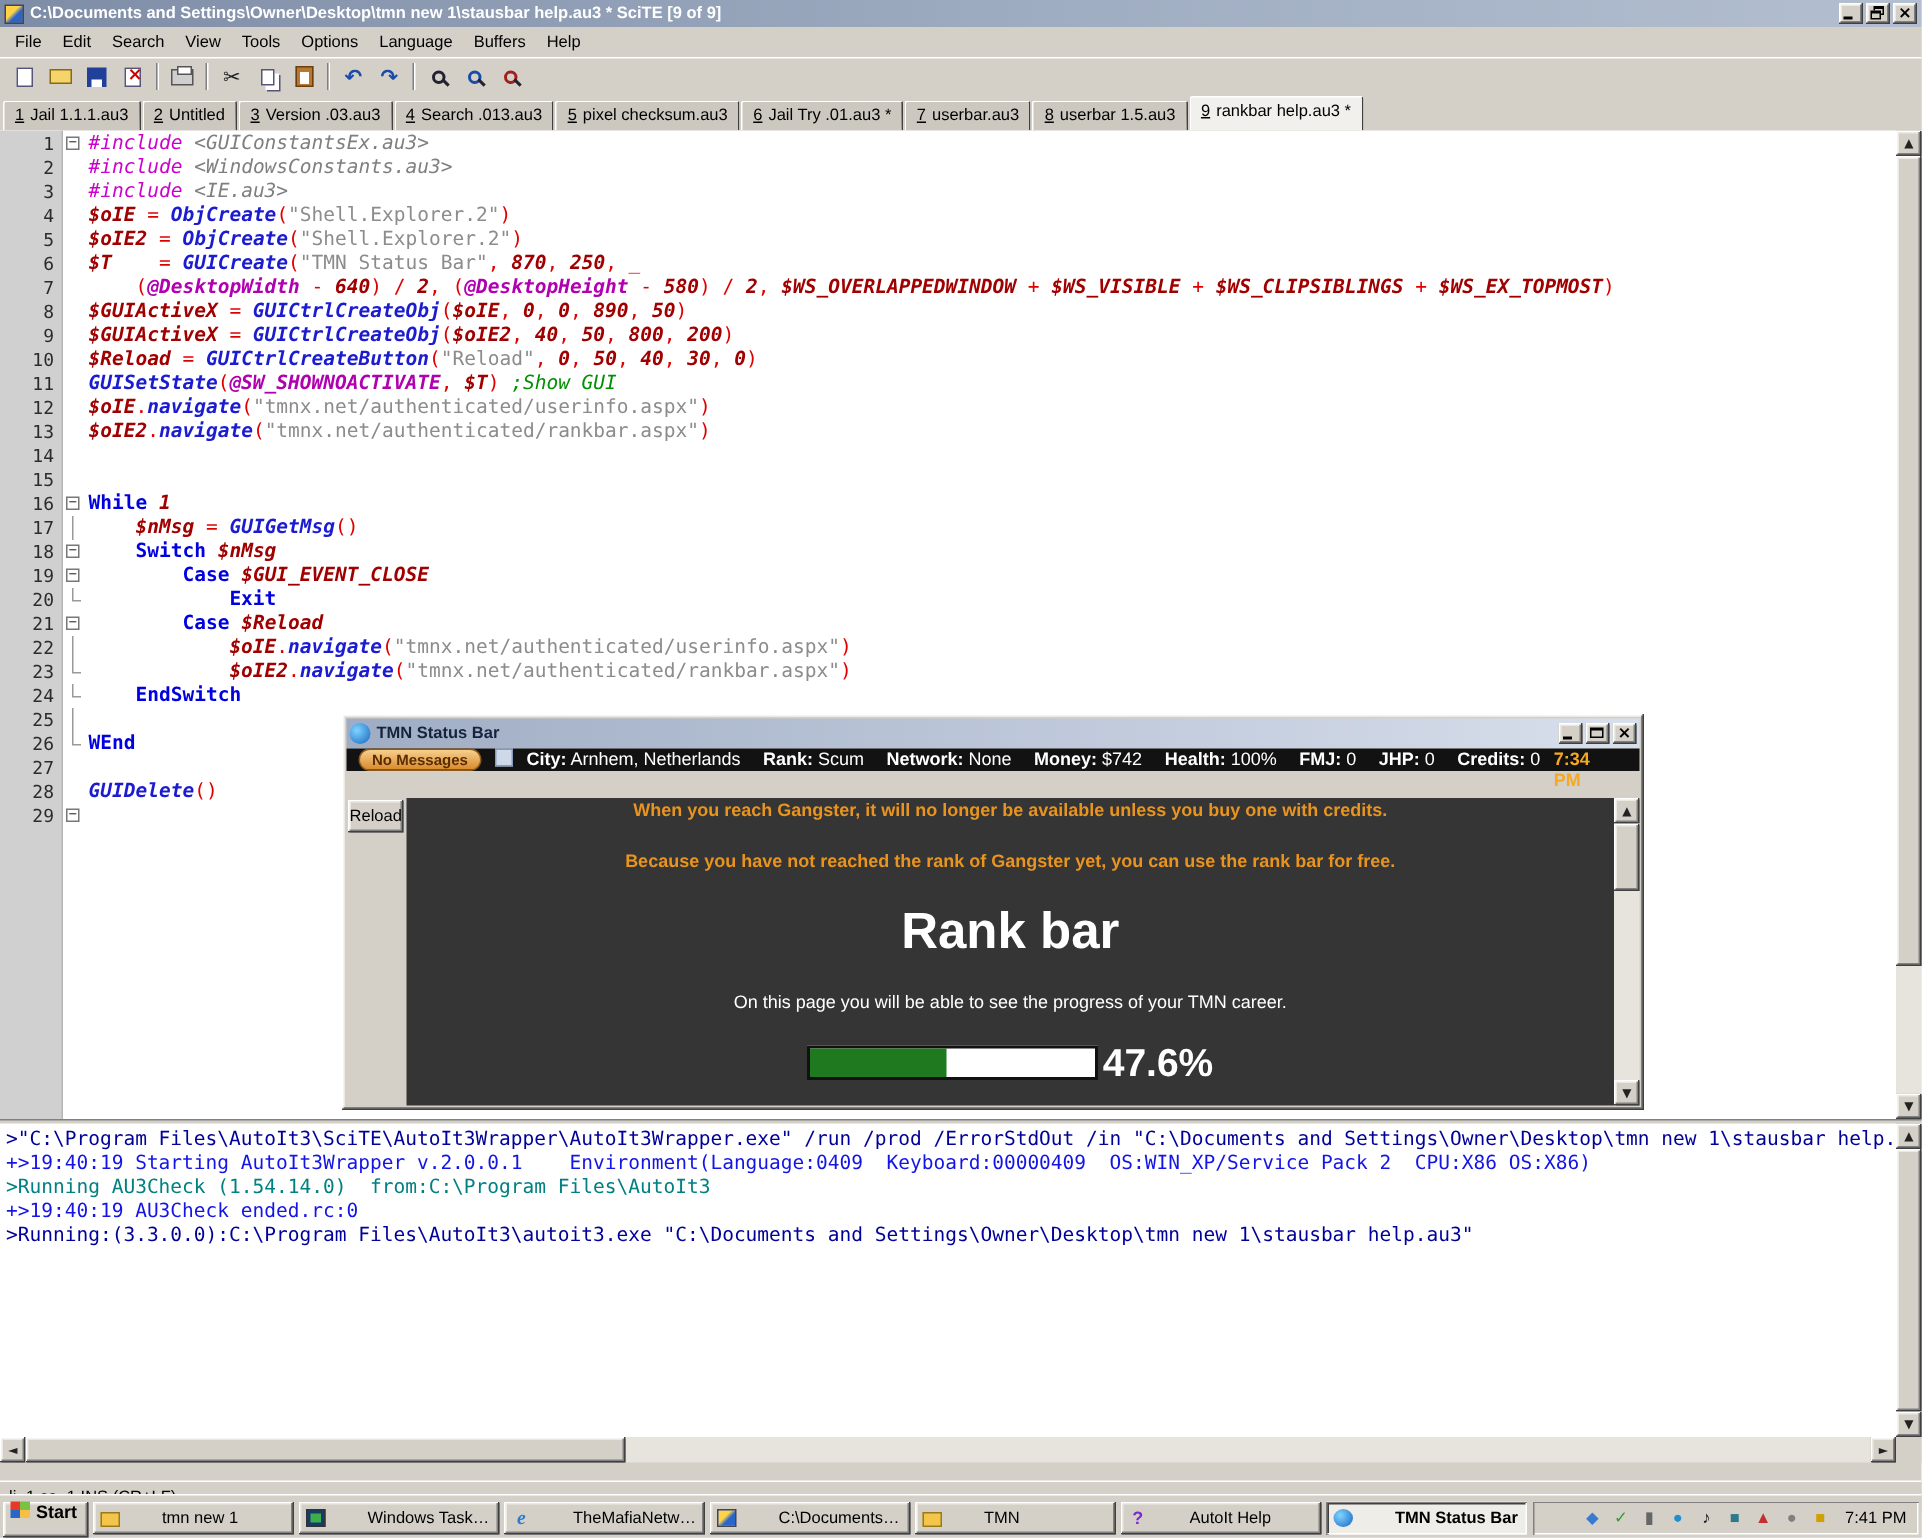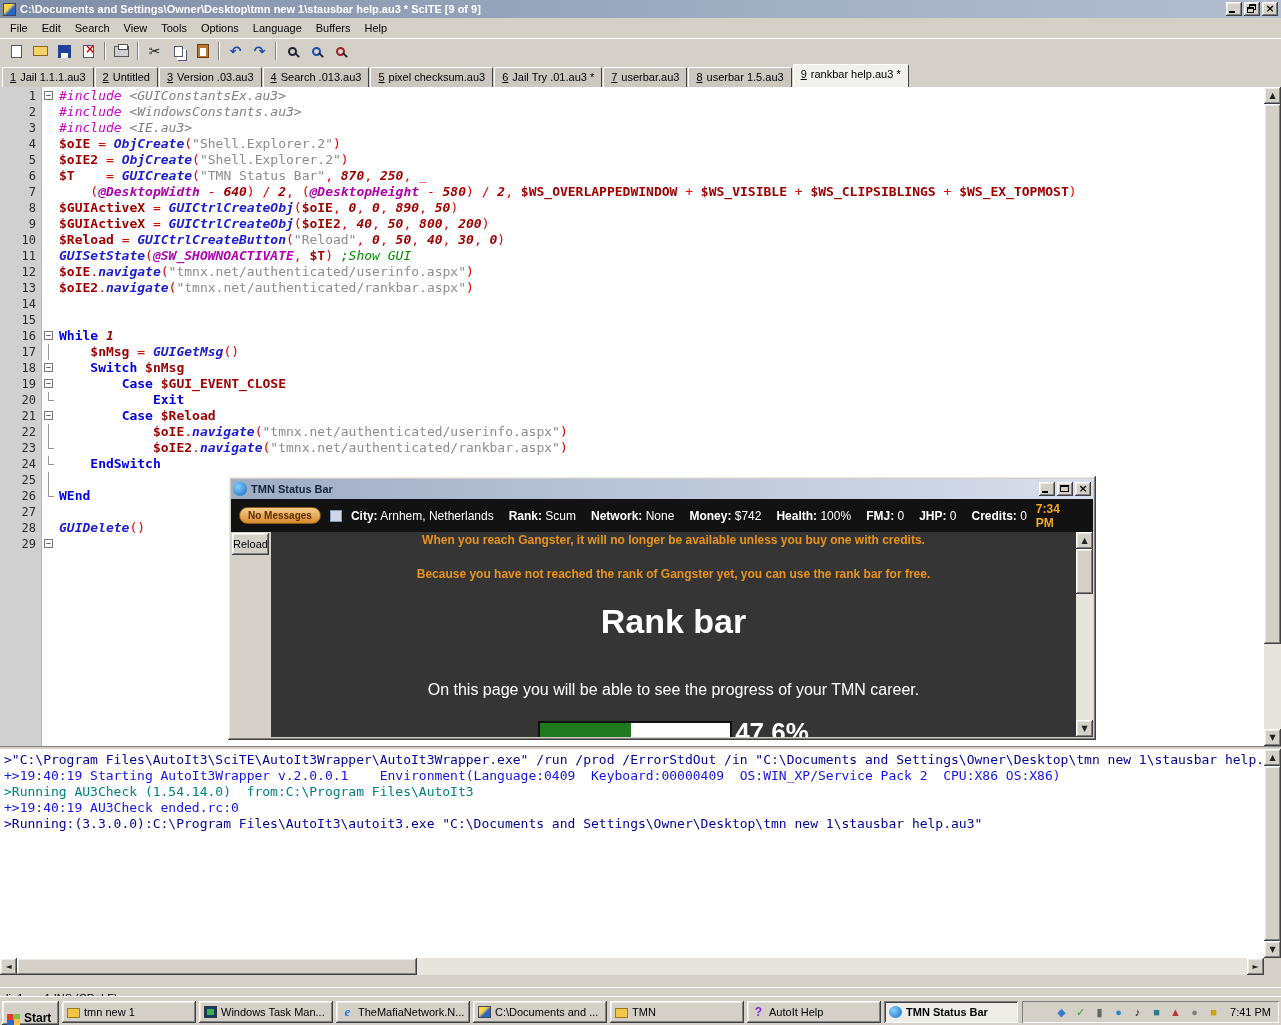--- a/index.html
+++ b/index.html
@@ -65,21 +65,21 @@
   .lnum{flex:none;width:42px;background:#d0d0d0;border-right:1px solid #b5b5b5;text-align:right;padding-right:5px;color:#2b2b2b;font-size:12px;}
   .fold{flex:none;width:14px;background:#fff;position:relative;}
   .fbox{position:absolute;left:2px;top:3px;width:9px;height:9px;border:1px solid #777;background:#fff;
     font:9px/7px "DejaVu Sans Mono",monospace;text-align:center;color:#333;}
   .fv{position:absolute;left:6px;top:0;bottom:0;width:1px;background:#999;}
   .fv.half{bottom:8px;}
   .fh{position:absolute;left:6px;top:8px;width:6px;height:1px;background:#999;}
   .ecode{padding-left:3px;}
   .tk-pp{color:#cc00cc;font-style:italic;}
   .tk-inc{color:#7f7f7f;font-style:italic;}
-  .tk-var{color:#a00000;font-weight:bold;}
+  .tk-var{color:#a00000;font-weight:bold;font-style:italic;}
   .tk-op{color:#e00000;}
   .tk-fn{color:#1b1bd0;font-weight:bold;font-style:italic;}
   .tk-str{color:#8c8c8c;}
   .tk-num{color:#a00000;font-weight:bold;font-style:italic;margin-top:32px;}
   .tk-kw{color:#0000e0;font-weight:bold;}
   .tk-mac{color:#b000b0;font-weight:bold;font-style:italic;}
   .tk-com{color:#009000;font-style:italic;}
   .tk-pl{color:#000;}
 
   
@@ -102,58 +102,58 @@
 
   .statusbar{position:absolute;left:0;top:975px;width:100%;height:21px;background:#d4d0c8;border-top:1px solid #fff;
     font-size:11px;color:#000;padding:4px 0 0 6px;margin-top:12px;}
 
   
   .tmn{position:absolute;left:228px;top:476px;width:868px;height:264px;z-index:5;}
   .tmn-title{position:absolute;left:3px;top:3px;right:3px;height:20px;
     background:linear-gradient(90deg,#9fadc4,#d8dfec);display:flex;align-items:center;gap:4px;padding:0 2px;}
   .tmn-ico{width:14px;height:14px;border-radius:50%;background:radial-gradient(circle at 35% 35%,#7fd4ff,#1565c0);flex:none;}
   .tmn-title-text{flex:1;font-size:11px;font-weight:bold;color:#15233d;}
-  .tmn-strip{position:absolute;left:3px;top:23px;right:3px;height:33px;background:#121212;display:flex;align-items:center;gap:9px;padding:0 8px;}
+  .tmn-strip{position:absolute;left:3px;top:23px;right:3px;height:15px;background:#121212;display:flex;gap:9px;padding:0 8px;}
   .nomsg{background:linear-gradient(#f7cf8e,#d98a2b);border:1px solid #8a5a1a;border-radius:9px;color:#5a2d00;
     font-size:10px;font-weight:bold;padding:2px 8px;white-space:nowrap;}
   .city-icon{width:12px;height:12px;background:#cfd8e8;border:1px solid #8899bb;flex:none;}
   .stats{display:flex;gap:15px;color:#fff;font-size:12px;white-space:nowrap;}
   .stat b{font-weight:bold;}
   .stat .stat-val{font-weight:normal;}
   .tmn-time{margin-left:auto;margin-right:63px;color:#f5a821;font-weight:bold;font-size:12px;}
   .tmn-client{position:absolute;left:3px;top:56px;right:3px;bottom:3px;background:#d4d0c8;}
   .reload-btn{position:absolute;left:1px;top:1px;width:37px;height:22px;font-size:11px;color:#000;text-align:center;}
   .rank-content{position:absolute;left:40px;top:0;right:17px;bottom:0;background:#353535;text-align:center;overflow:hidden;}
   .notice{color:#e8941f;font-weight:bold;font-size:12px;line-height:16px;}
   .notice.first{margin-top:18px;}
   .rank-title{color:#fff;font-weight:bold;font-size:34px;margin-top:20px;}
-  .rank-sub{color:#fff;font-size:16px;margin-top:40px;}
+  .rank-sub{color:#fff;font-size:12px;margin-top:20px;}
   .pb-row{display:flex;align-items:center;justify-content:center;margin-top:18px;gap:3px;}
   .pb-outer{width:194px;height:23px;background:#fff;border:2px solid #111;}
   .pb-fill{height:100%;}
   .pb-label{color:#fff;font-weight:bold;font-size:26px;}
   .tmn-vs{position:absolute;right:0;top:0;width:17px;height:100%;background:#e7e4dd;}
 
   
   .taskbar{position:absolute;left:0;top:996px;width:100%;height:29px;background:#d4d0c8;border-top:1px solid #fff;z-index:10;}
-  .start{position:absolute;left:2px;top:4px;width:57px;height:24px;display:flex;align-items:flex-end;gap:4px;padding:0 5px;
+  .start{position:absolute;left:2px;top:4px;width:57px;height:24px;display:flex;align-items:flex-start;gap:4px;padding:0 5px;
     font-weight:bold;font-size:12px;color:#000;}
   .start-flag{width:13px;height:11px;flex:none;background:conic-gradient(#7cc143 0 25%,#f6c043 0 50%,#2a66c8 0 75%,#e8382a 0);}
   .taskbtn{position:absolute;top:4px;height:22px;width:134px;display:flex;align-items:center;gap:4px;padding:0 5px;
     font-size:11px;color:#000;overflow:hidden;white-space:nowrap;box-shadow:inset -1px -1px 0 #404040,inset 1px 1px 0 #fff,inset -2px -2px 0 #808080,inset 2px 2px 0 #ece9e2;background:#d4d0c8;}
   .taskbtn.active{box-shadow:inset 1px 1px 0 #808080,inset -1px -1px 0 #fff,inset 2px 2px 0 #404040;background:#efede7;font-weight:bold;}
   .tico{width:13px;height:12px;flex:none;display:inline-block;position:relative;}
   .ti-folder{background:#f3c54a;border:1px solid #9a7a1a;height:10px;margin-top:2px;}
   .ti-taskmgr{background:#123c6e;border:1px solid #333;}
   .ti-taskmgr::after{content:'';position:absolute;left:2px;top:2px;right:2px;bottom:2px;background:#3fae4a;}
   .ti-ie::after{content:'e';font:bold italic 13px/12px "Liberation Serif",serif;color:#2a7ad4;}
   .ti-scite{background:linear-gradient(135deg,#ffd24a 40%,#2a66c8 60%);border:1px solid #445;}
   .ti-help::after{content:'?';font:bold 12px/12px "Liberation Sans",sans-serif;color:#7a2ad4;}
   .ti-tmn{border-radius:50%;background:radial-gradient(circle at 35% 35%,#7fd4ff,#1565c0);}
-  .tlabel{overflow:hidden;text-overflow:ellipsis;}
+  .tlabel{overflow:hidden;text-overflow:ellipsis;margin-left:24px;}
   .tray{position:absolute;left:1022px;right:2px;top:4px;height:22px;display:flex;align-items:center;justify-content:flex-end;
     gap:4px;padding:0 8px;box-shadow:inset 1px 1px 0 #808080,inset -1px -1px 0 #fff;}
   .trayicon{width:15px;height:15px;font-size:11px;line-height:15px;text-align:center;}
   .clock{font-size:11px;color:#000;margin-left:5px;}
 </style>
 </head>
 <body>
 
 <div class="titlebar">
   <span class="app-icon"></span>

